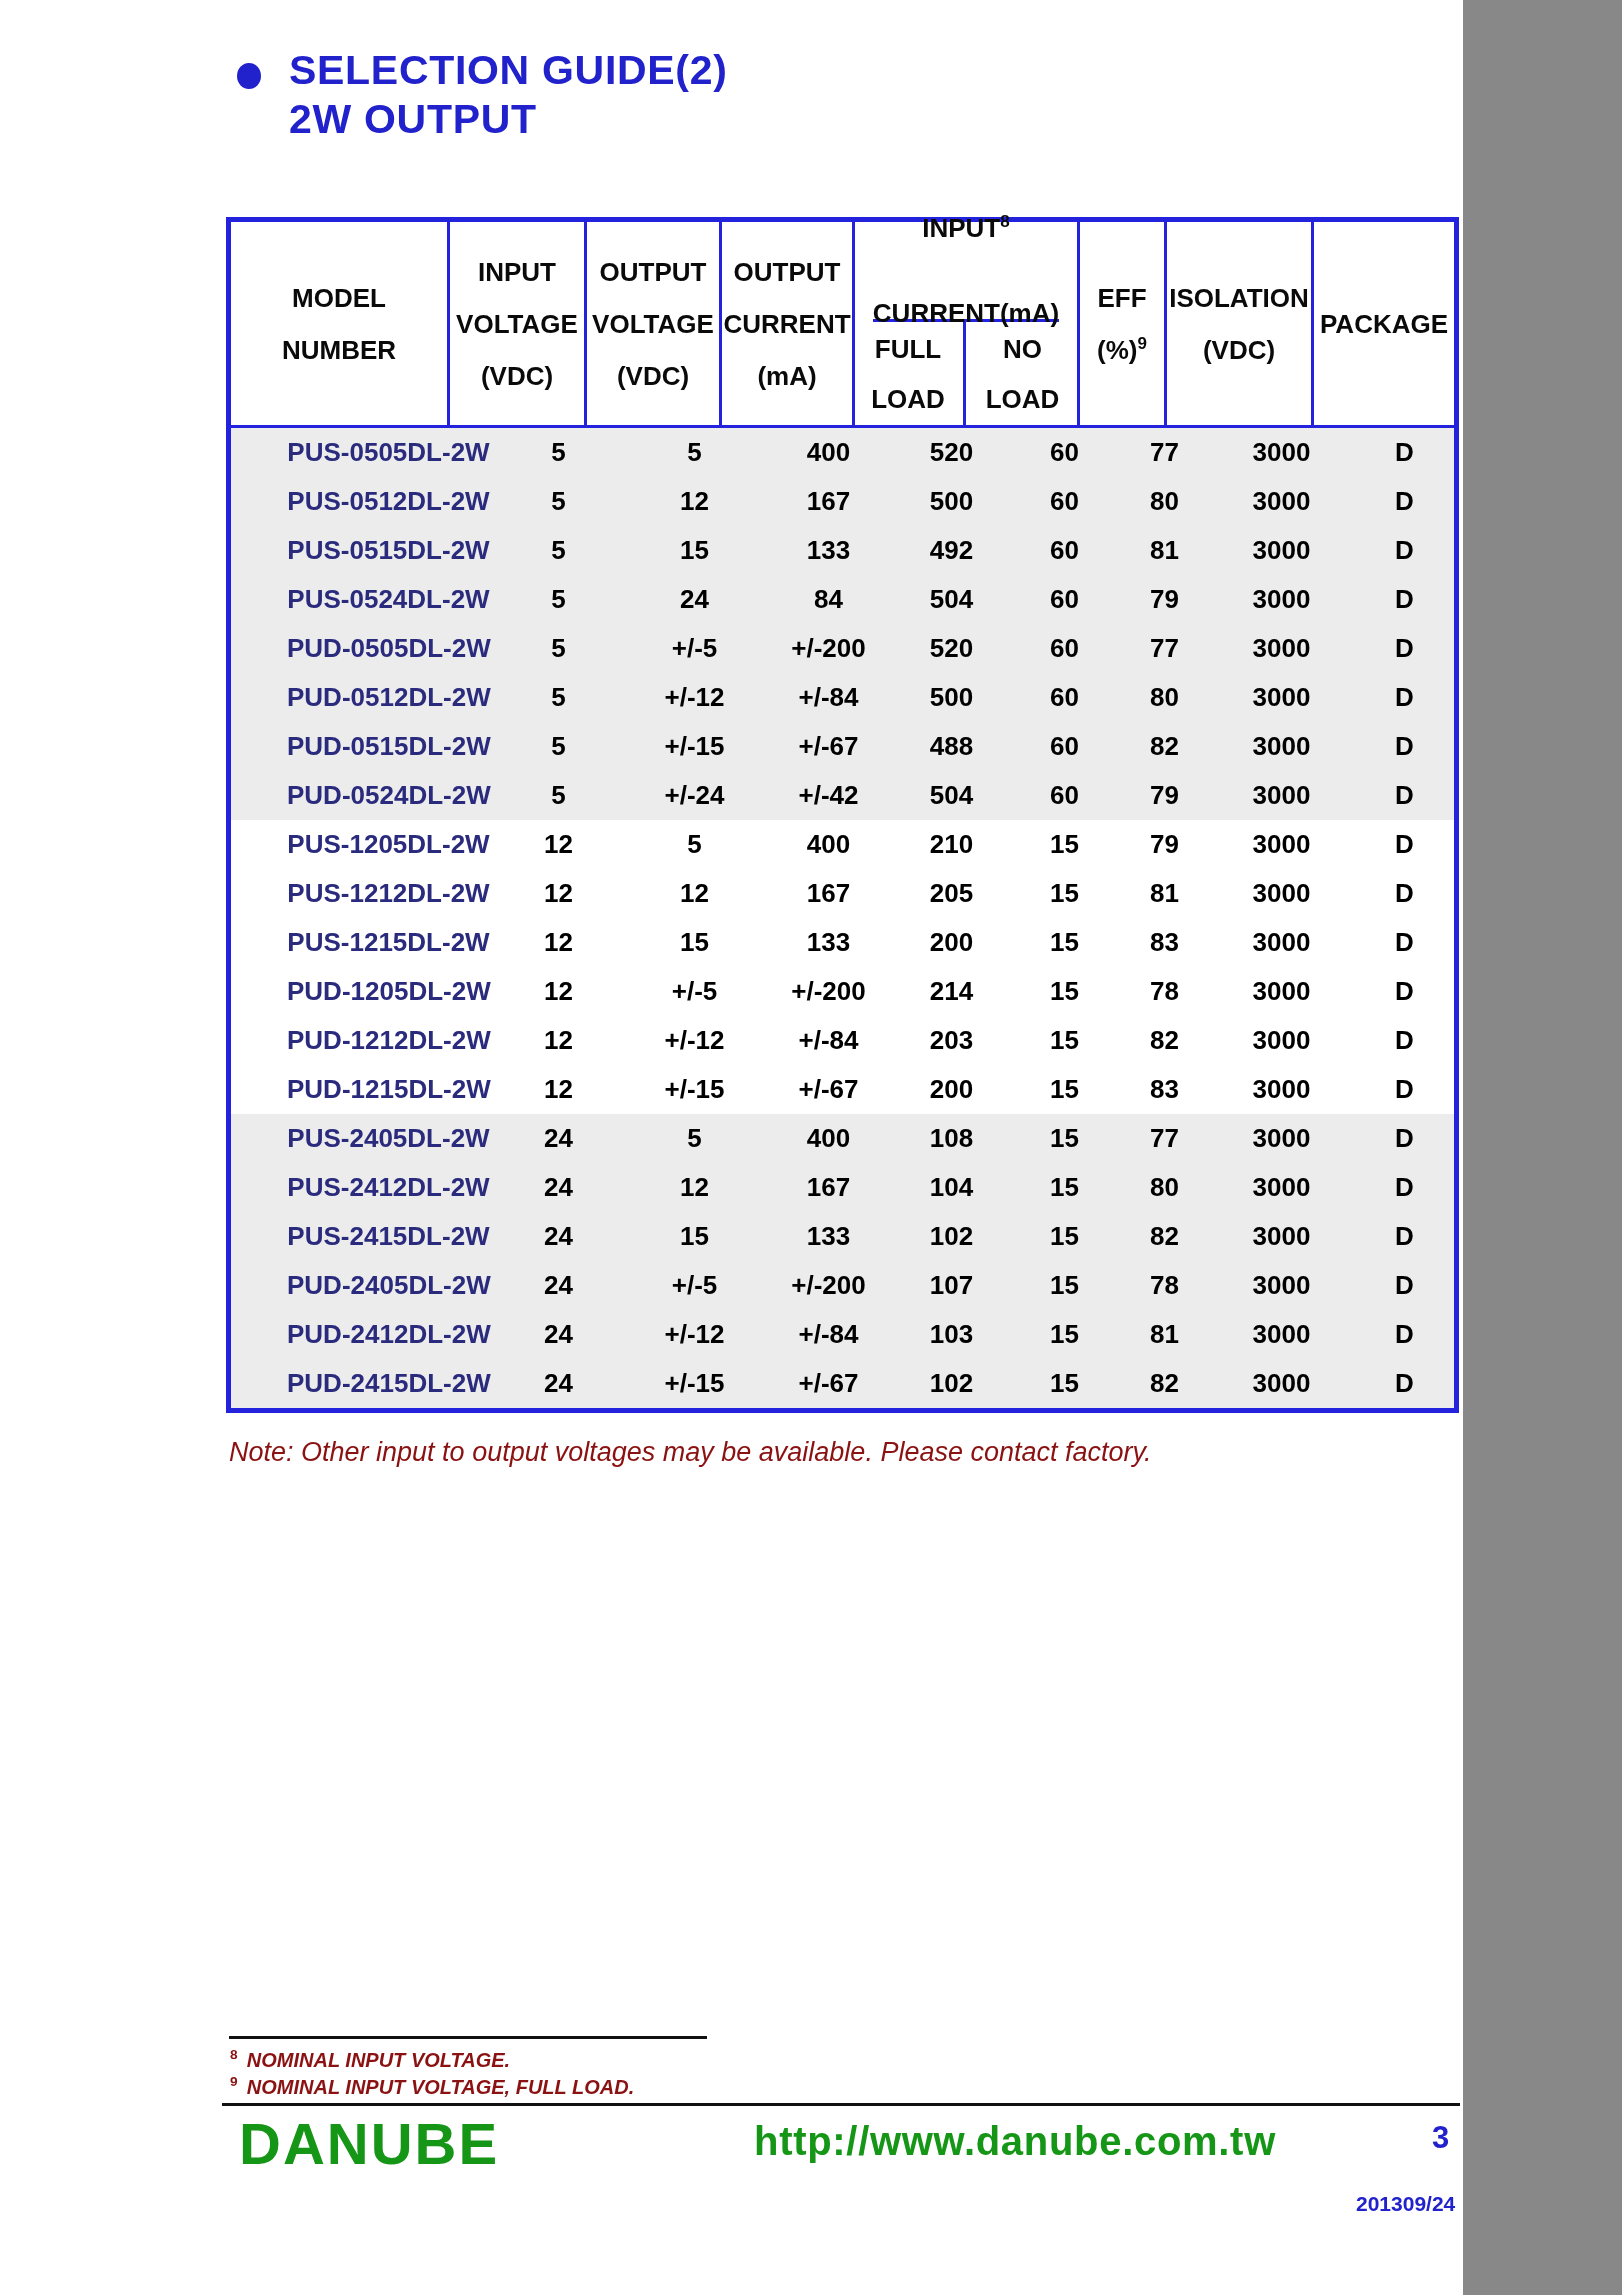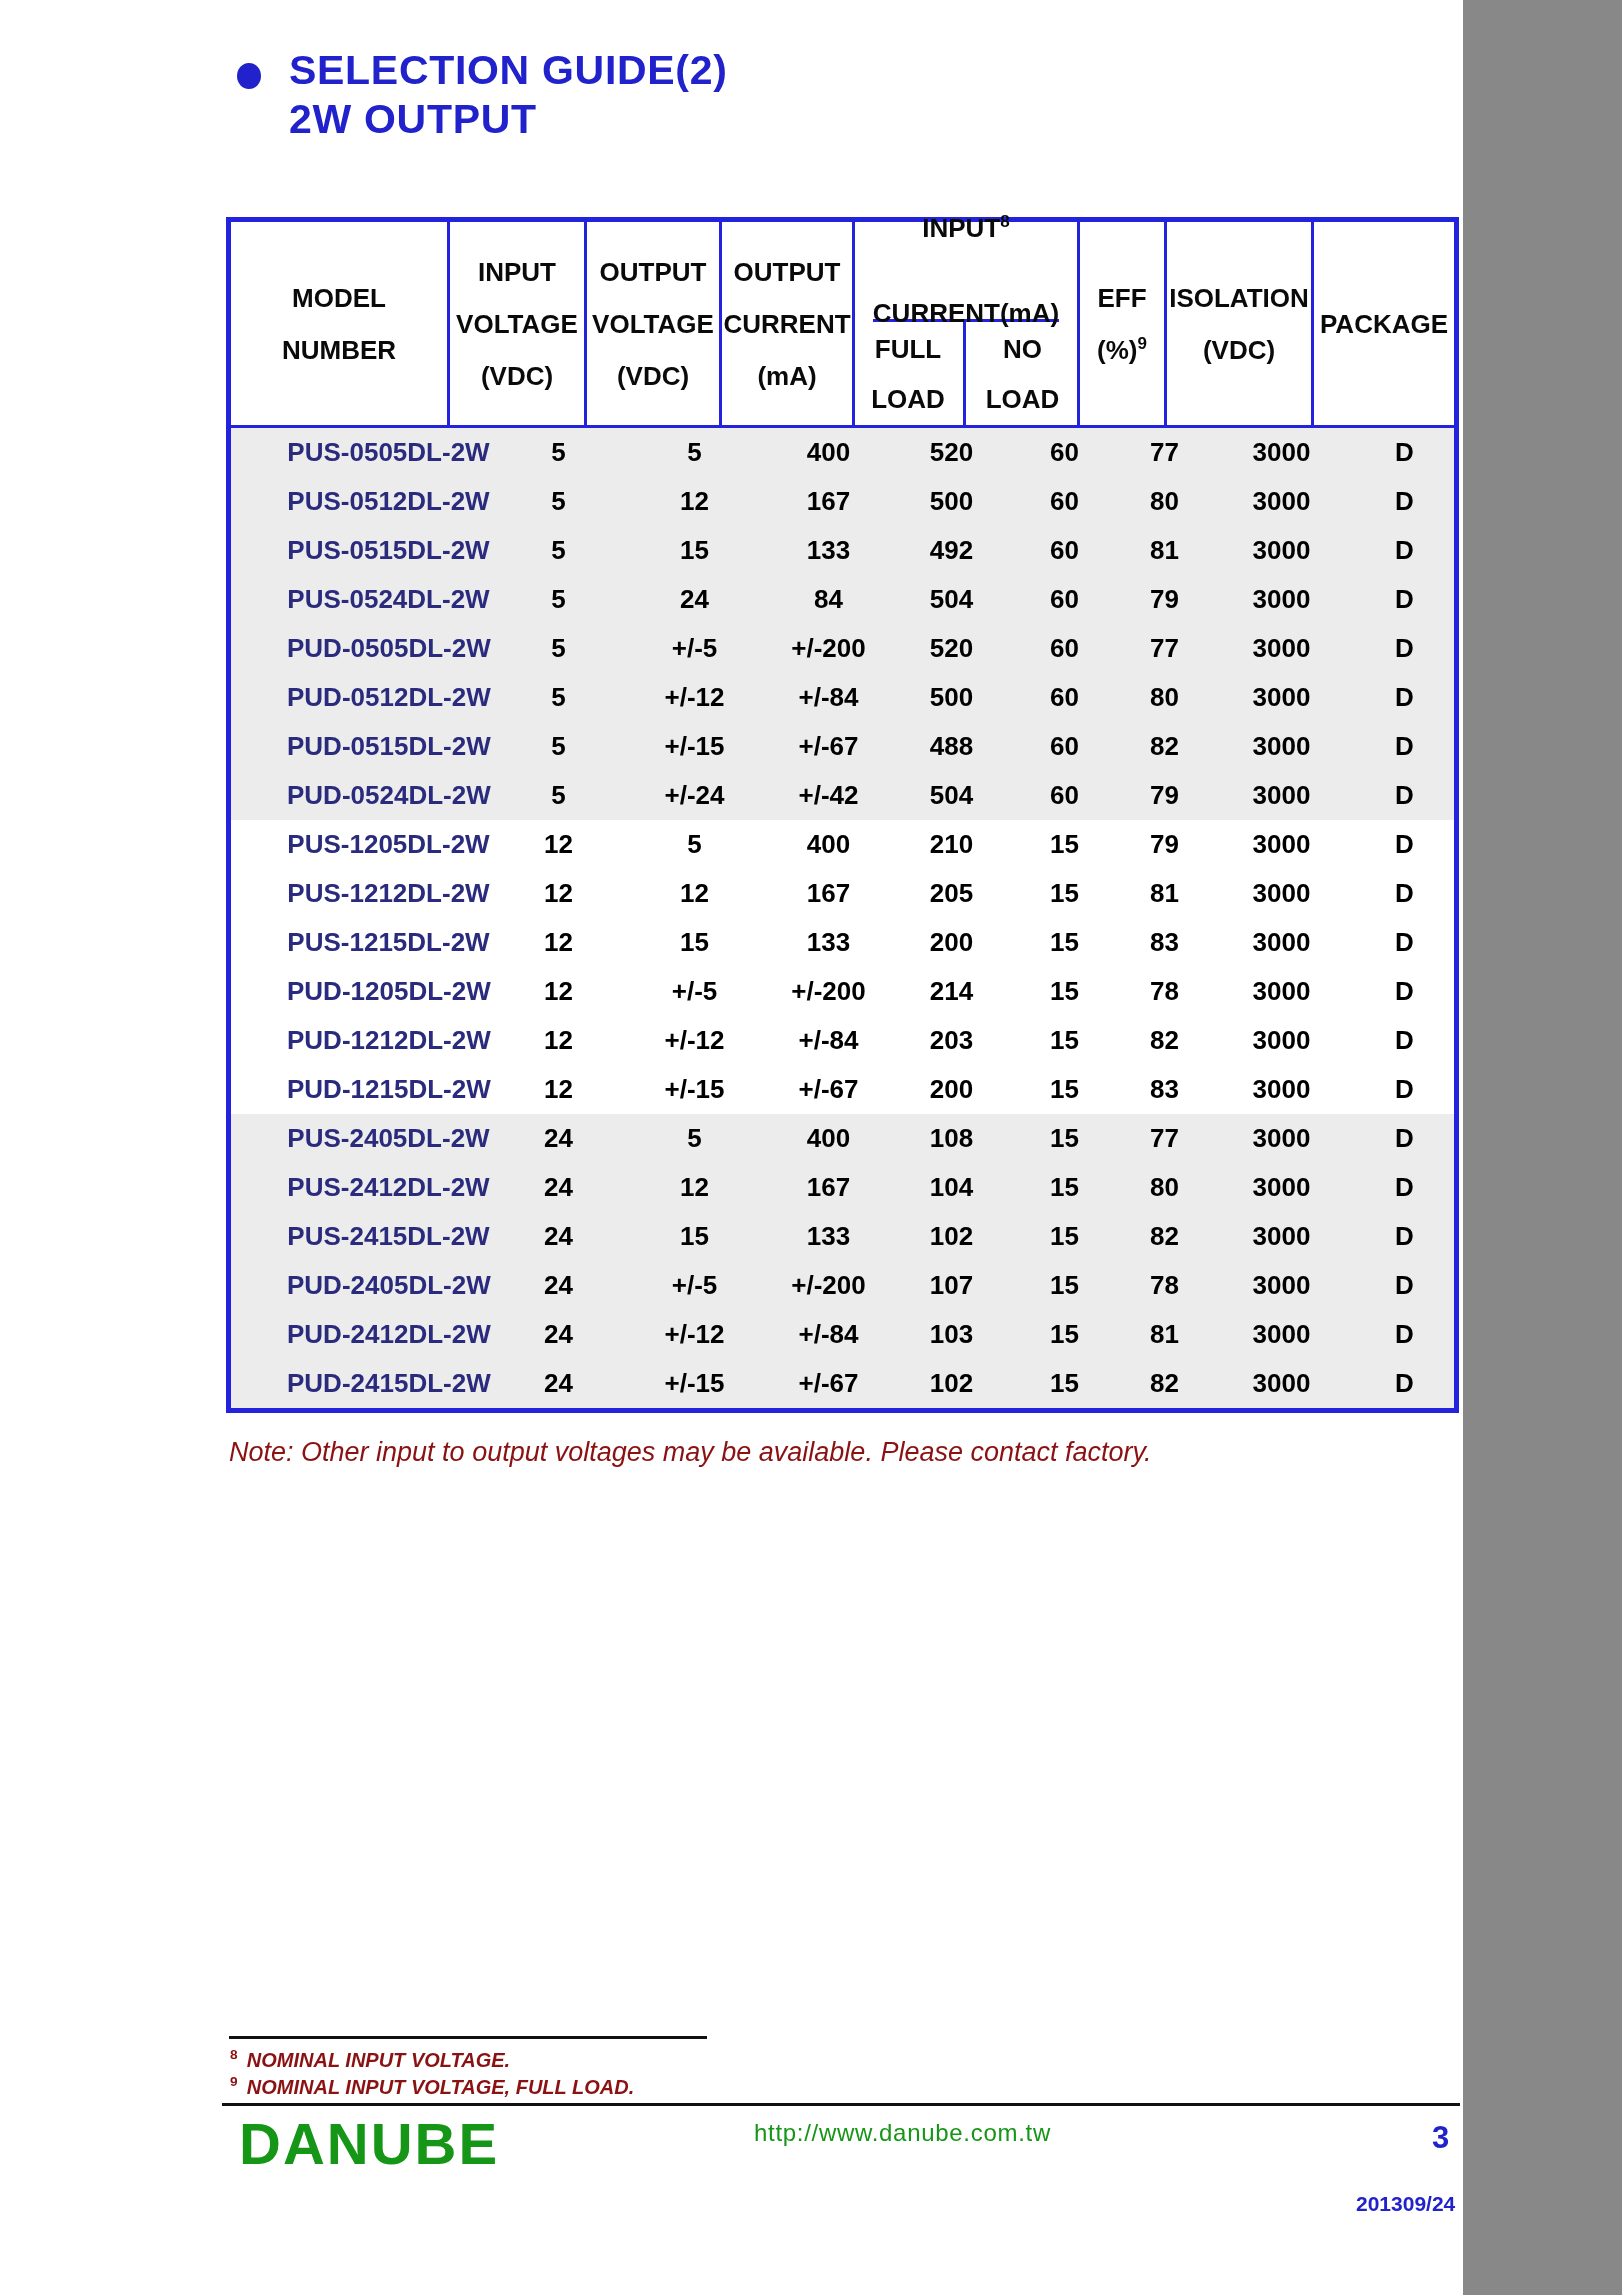--- a/index.html
+++ b/index.html
@@ -80,21 +80,21 @@
   .fn8 { top:2047px; }
   .fn9 { top:2074px; }
   .fn-sep2 { position:absolute; left:222px; top:2103px; width:1238px; height:3.3px; background:#111; }
 
   
   .footer-logo {
     position:absolute; left:239px; top:2110px; font-size:58px; font-weight:bold;
     color:#169616; letter-spacing:2px; white-space:nowrap;
   }
   .footer-url {
-    position:absolute; left:754px; top:2119px; font-size:24px; font-weight:normal;
+    position:absolute; left:754px; top:2119px; font-size:40px; font-weight:bold;
     color:#169616; letter-spacing:0.7px; white-space:nowrap; text-decoration:none;text-align:center;
   }
   .footer-page { position:absolute; left:1432px; top:2120px; font-size:31px; font-weight:bold; color:#2222cc; }
   .doc-number { position:absolute; left:1356px; top:2192px; font-size:21px; font-weight:bold; color:#2222cc; }
 </style>
 </head>
 <body>
 
 <div class="page">
 

